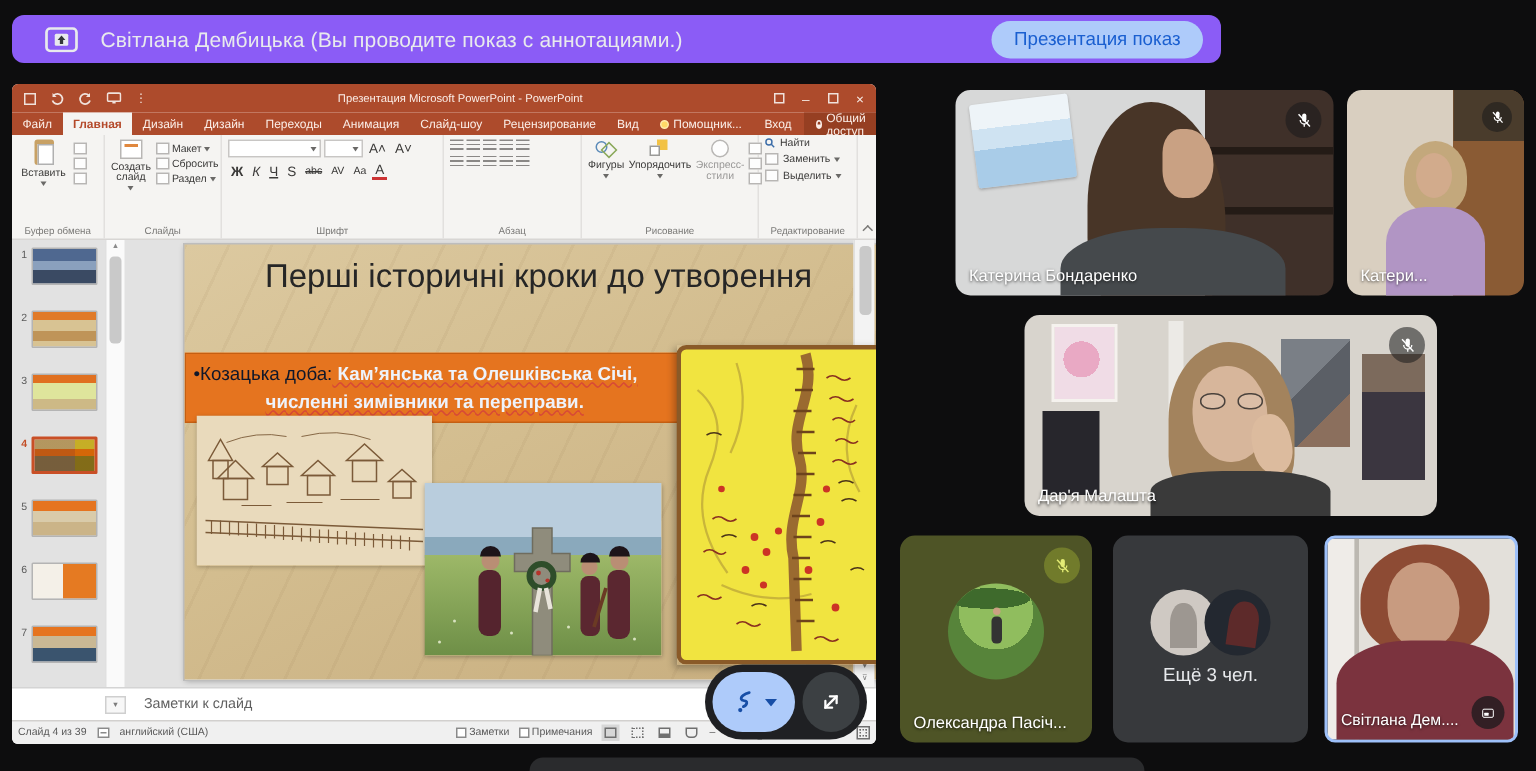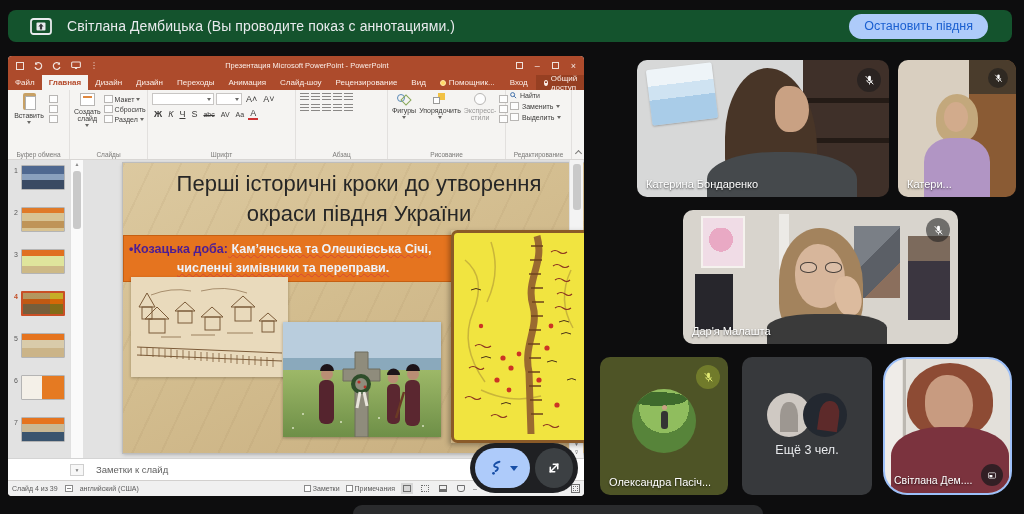--- a/index.html
+++ b/index.html
@@ -1,20 +1,20 @@
 <!DOCTYPE html>
 <html><head>
 <meta charset="utf-8">
 <style>
   html,body{margin:0;padding:0;background:#000;}
   *{box-sizing:border-box;font-family:"Liberation Sans",sans-serif;}
   #stage{position:relative;width:1024px;height:514px;background:#0d0d0e;overflow:hidden;}
 
   
-  .meet-bar{position:absolute;left:8px;top:10px;width:1004px;height:32px;background:#14532d;border-radius:8px;display:flex;align-items:center;padding:0 24px 0 22px;}
+  .meet-bar{position:absolute;left:8px;top:10px;width:806px;height:32px;background:#8b5cf6;border-radius:8px;display:flex;align-items:center;padding:0 12px 0 22px;}
   .present-icon{display:inline-flex;margin-right:15px;}
   .meet-title{color:#e8eaed;font-size:14px;font-weight:500;letter-spacing:.1px;flex:1;}
   .stop-btn{background:#aecbfa;color:#1a5fd0;font-size:12.5px;font-weight:500;border:none;border-radius:13px;height:25px;padding:0 15px;cursor:pointer;}
 
   
   .ppt{position:absolute;left:8px;top:56px;width:576px;height:440px;background:#fff;border-radius:4px;overflow:hidden;}
   .ppt-titlebar{position:absolute;left:0;top:0;width:100%;height:19px;background:#ad4b2c;display:flex;align-items:center;color:#f5e9e4;}
   .qat{display:flex;align-items:center;gap:9px;padding-left:8px;}
   .qat .qicon{width:8px;height:8px;border:1px solid #f0e2dc;display:inline-block;}
   .qat .qmono{width:10px;height:10px;display:inline-flex;}
@@ -81,21 +81,21 @@
   .thumb-scroll .bar{position:absolute;left:2px;top:11px;width:8px;height:58px;background:#c9c9c9;border-radius:3px;cursor:pointer;}
   .slide-scroll{position:absolute;left:561px;top:0;width:14px;height:100%;background:#f3f3f3;border-left:1px solid #e0e0e0;}
   .slide-scroll .bar{position:absolute;left:3px;top:4px;width:8px;height:46px;background:#c9c9c9;border-radius:3px;cursor:pointer;}
   .slide-scroll .navs{position:absolute;bottom:2px;left:0;width:100%;text-align:center;font-size:5px;color:#7c7c7c;line-height:8px;cursor:pointer;}
 
   
   .slide{position:absolute;left:87px;top:3px;width:472px;height:290px;background:linear-gradient(155deg,#dcc9a0 0%,#d3bd8f 45%,#c7ad7e 100%);box-shadow:0 0 0 1px #bdbdbd,0 1px 4px rgba(0,0,0,.3);overflow:hidden;margin-left:28px;}
   .slide-veins{position:absolute;inset:0;background:repeating-linear-gradient(115deg,rgba(140,110,70,.08) 0 2px,transparent 2px 26px);}
   .slide-title{position:absolute;top:6px;left:0;width:100%;text-align:center;font-family:"DejaVu Serif",serif;font-size:22px;line-height:30px;color:#262626;}
   .banner{position:absolute;left:0;top:72px;width:100%;height:47px;background:#e5741f;padding:5px 8px 0 6px;font-size:12.5px;line-height:19px;z-index:1;box-shadow:0 0 0 1px #c55f12 inset;}
-  .banner .b-bold{color:#4c1d95;font-weight:bold;}
+  .banner .b-bold{color:#0f172a;font-weight:normal;}
   .banner .b-light{color:#eef3fb;font-weight:bold;text-decoration:underline;text-decoration-style:wavy;text-decoration-color:#d84a35;text-decoration-thickness:1px;}
   .banner .line2{padding-left:48px;}
   .img-sketch{position:absolute;left:8px;top:114px;width:157px;height:100px;z-index:2;box-shadow:0 1px 3px rgba(0,0,0,.25);}
   .img-photo{position:absolute;left:160px;top:159px;width:158px;height:115px;z-index:3;box-shadow:0 1px 3px rgba(0,0,0,.3);}
   .img-map{position:absolute;left:328px;top:67px;width:145px;height:213px;z-index:4;box-shadow:-2px 2px 5px rgba(0,0,0,.3);}
 
   
   .notes{position:absolute;left:0;top:402px;width:100%;height:22px;background:#fff;border-top:1px solid #d4d4d4;display:flex;align-items:center;}
   .notes-collapse{width:14px;height:12px;border:1px solid #cfcfcf;margin-left:62px;text-align:center;font-size:5px;color:#7c7c7c;line-height:11px;background:#f7f7f7;cursor:text;}
   .notes-text{font-size:9.5px;color:#5f5f5f;padding-left:12px;}
@@ -163,21 +163,21 @@
 
   .tile-more{left:742px;top:357px;width:130px;height:138px;background:#37393c;}
   .more-avatars{position:absolute;left:50%;top:42%;transform:translate(-50%,-50%);display:flex;}
   .ava{width:44px;height:44px;border-radius:50%;overflow:hidden;position:relative;}
   .ava1{background:#cfc9c3;}
   .ava1:after{content:"";position:absolute;left:13px;top:9px;width:18px;height:30px;background:#9d9791;border-radius:45% 45% 0 0;}
   .ava2{background:#232830;margin-left:-8px;}
   .ava2:after{content:"";position:absolute;left:16px;top:8px;width:20px;height:30px;background:#5d2a2a;border-radius:45% 45% 0 0;transform:rotate(8deg);}
   .more-label{position:absolute;left:0;top:62%;width:100%;text-align:center;color:#e8eaed;font-size:12.5px;font-weight:500;}
 
-  .tile-svitlana{left:883px;top:357px;width:129px;height:138px;border:2.5px solid #9dc0f9;border-radius:24px;background:linear-gradient(90deg,#efece8 0 14%,#e3e0da 14%);}
+  .tile-svitlana{left:883px;top:357px;width:129px;height:138px;border:2.5px solid #9dc0f9;border-radius:7px;background:linear-gradient(90deg,#efece8 0 14%,#e3e0da 14%);}
   .s-frame{position:absolute;left:14%;top:0;width:3px;height:100%;background:#bcb8b1;}
   .s-hair{position:absolute;left:22px;top:4px;width:86px;height:74px;background:#8d4b34;border-radius:50% 50% 42% 42%;}
   .s-face{position:absolute;left:40px;top:16px;width:48px;height:58px;background:#c89b80;border-radius:46% 54% 50% 50%;}
   .s-body{position:absolute;left:6px;top:68px;width:118px;height:68px;background:#7b333e;border-radius:42% 42% 0 0;}
 
   .bottom-peek{position:absolute;left:353px;top:505px;width:410px;height:9px;background:#2a2b2d;border-radius:12px 12px 0 0;}
 </style>
 </head>
 <body>
 
@@ -185,21 +185,21 @@
 
   <div class="meet-bar">
     <span class="present-icon">
       <svg width="22" height="17" viewBox="0 0 22 17">
           <rect x="1" y="1" width="20" height="15" rx="2.5" fill="none" stroke="#e8eaed" stroke-width="1.8"></rect>
           <rect x="6.5" y="4.5" width="9" height="8" rx="1" fill="#e8eaed"></rect>
           <path d="M11 5.6l2.6 3h-1.5v2.8h-2.2V8.6H8.4z" fill="#34373a"></path>
         </svg>
     </span>
     <span class="meet-title">Світлана Дембицька (Вы проводите показ с аннотациями.)</span>
-    <button class="stop-btn">Остановить півдня</button>
+    <button class="stop-btn">Презентация показ</button>
   </div>
 
   <div class="ppt">
     <div class="ppt-titlebar">
       <div class="qat">
         <span class="qicon"></span>
         <span class="qmono">
             <svg width="10" height="10" viewBox="0 0 10 10">
               <path d="M2 6a3.4 3.4 0 1 0 .8-3.4" fill="none" stroke="#f0e2dc" stroke-width="1.2"></path>
               <path d="M2 1v2.7h2.7z" fill="#f0e2dc"></path>
@@ -416,21 +416,20 @@
         </div>
       <div class="thumb-scroll">
         <span class="arr">▲</span>
           <span class="bar"></span>
       </div>
 
       <div class="slide">
         <div class="slide-veins"></div>
         <div class="slide-title">
           <div>Перші історичні кроки до утворення</div>
-          <div>окраси півдня України</div>
         </div>
         <div class="banner">
           <div><span class="b-bold"><span>•</span><span>Козацька доба:</span></span><span class="b-light"> Кам’янська та Олешківська Січі,</span></div>
           <div class="line2"><span class="b-light">численні зимівники та переправи.</span></div>
         </div>
 
         <svg class="img-sketch" viewBox="0 0 157 100">
           <rect width="157" height="100" fill="#e9dabc"></rect>
           <g stroke="#7b5a38" stroke-width="1" fill="none">
             <path d="M6 78 L151 84"></path>

